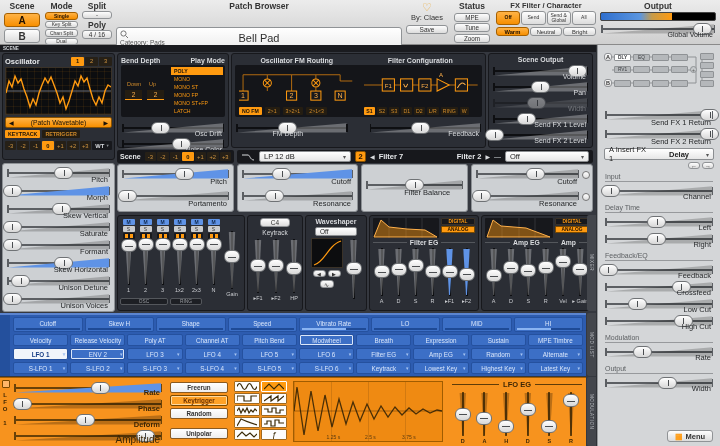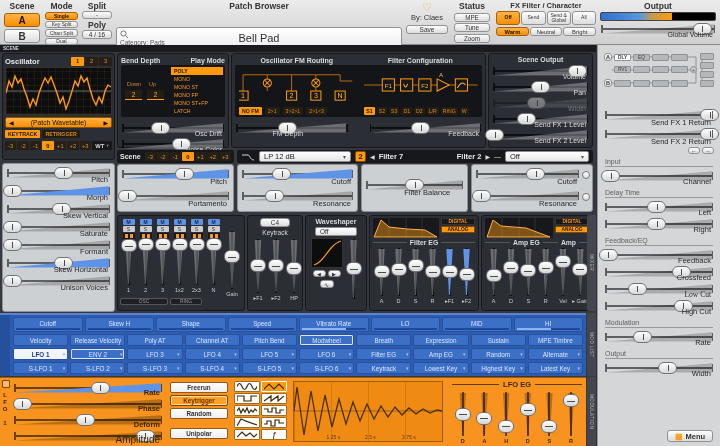--- a/index.html
+++ b/index.html
@@ -507,20 +507,26 @@
         <div class="lbl" style="font-size:7.5px">Formant</div>
       </div>
 
       <div class="hsl mod" style="height: 18px; --p: 55%;">
         <div class="tr"></div>
         <div class="wg"></div>
         <div class="kn"></div>
         <div class="lbl" style="font-size:7.5px">Skew Horizontal</div>
       </div>
 
+      <div class="hsl" style="height: 18px; --p: 14%;">
+        <div class="tr"></div>
+        <div class="wg"></div>
+        <div class="kn"></div>
+        <div class="lbl" style="font-size:7.5px">Unison Detune</div>
+      </div>
 
       <div class="hsl" style="height: 18px; --p: 6%;">
         <div class="tr"></div>
         <div class="wg"></div>
         <div class="kn"></div>
         <div class="lbl" style="font-size:7.5px">Unison Voices</div>
       </div>
     </div>
 </div>
 
@@ -1340,20 +1346,25 @@
       </div>
 
       <div class="hsl" style="height: 19px; --p: 96%;">
         <div class="tr"></div>
         <div class="wg"></div>
         <div class="kn"></div>
         <div class="lbl" style="font-size:7.5px">Send FX 2 Return</div>
       </div>
     </div>
 
+  <div class="dd" style="height:12px;margin-top:3px">
+    <span class="seltext">A Insert FX 1</span>
+    <span class="seltext" style="margin-left:auto;font-weight:bold">Delay</span>
+    <span class="car">▾</span>
+  </div>
   <div class="flex" style="justify-content:flex-end;gap:2px;margin-top:2px">
     <div class="btn navbtn" style="height:7px">←</div>
     <div class="btn navbtn" style="height:7px">→</div>
   </div>
 
   <div>
 
       <div>
         <div class="sect">Input</div>
         <div>
@@ -1398,21 +1409,21 @@
               <div class="lbl" style="font-size:7.5px">Feedback</div>
             </div>
 
             <div class="hsl" style="height: 17px; --p: 70%;">
               <div class="tr"></div>
             <div class="wg"></div>
             <div class="kn"></div>
               <div class="lbl" style="font-size:7.5px">Crossfeed</div>
             </div>
 
-            <div class="hsl" style="height: 17px; font-family: Liberation Serif, serif; --p: 30%;">
+            <div class="hsl" style="height: 17px; --p: 30%;">
               <div class="tr"></div>
             <div class="wg"></div>
             <div class="kn"></div>
               <div class="lbl" style="font-size:7.5px">Low Cut</div>
             </div>
 
             <div class="hsl" style="height: 17px; --p: 72%;">
               <div class="tr"></div>
             <div class="wg"></div>
             <div class="kn"></div>

